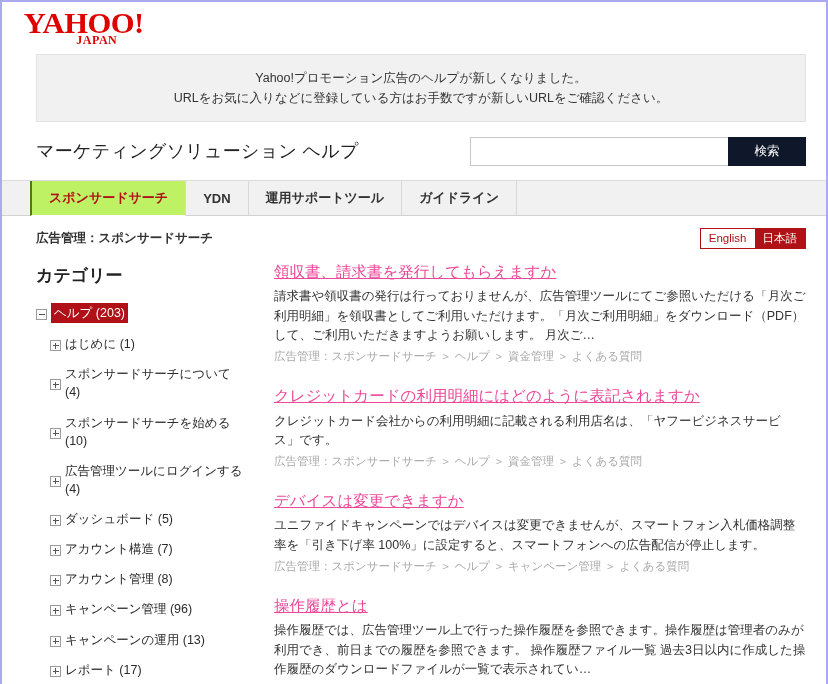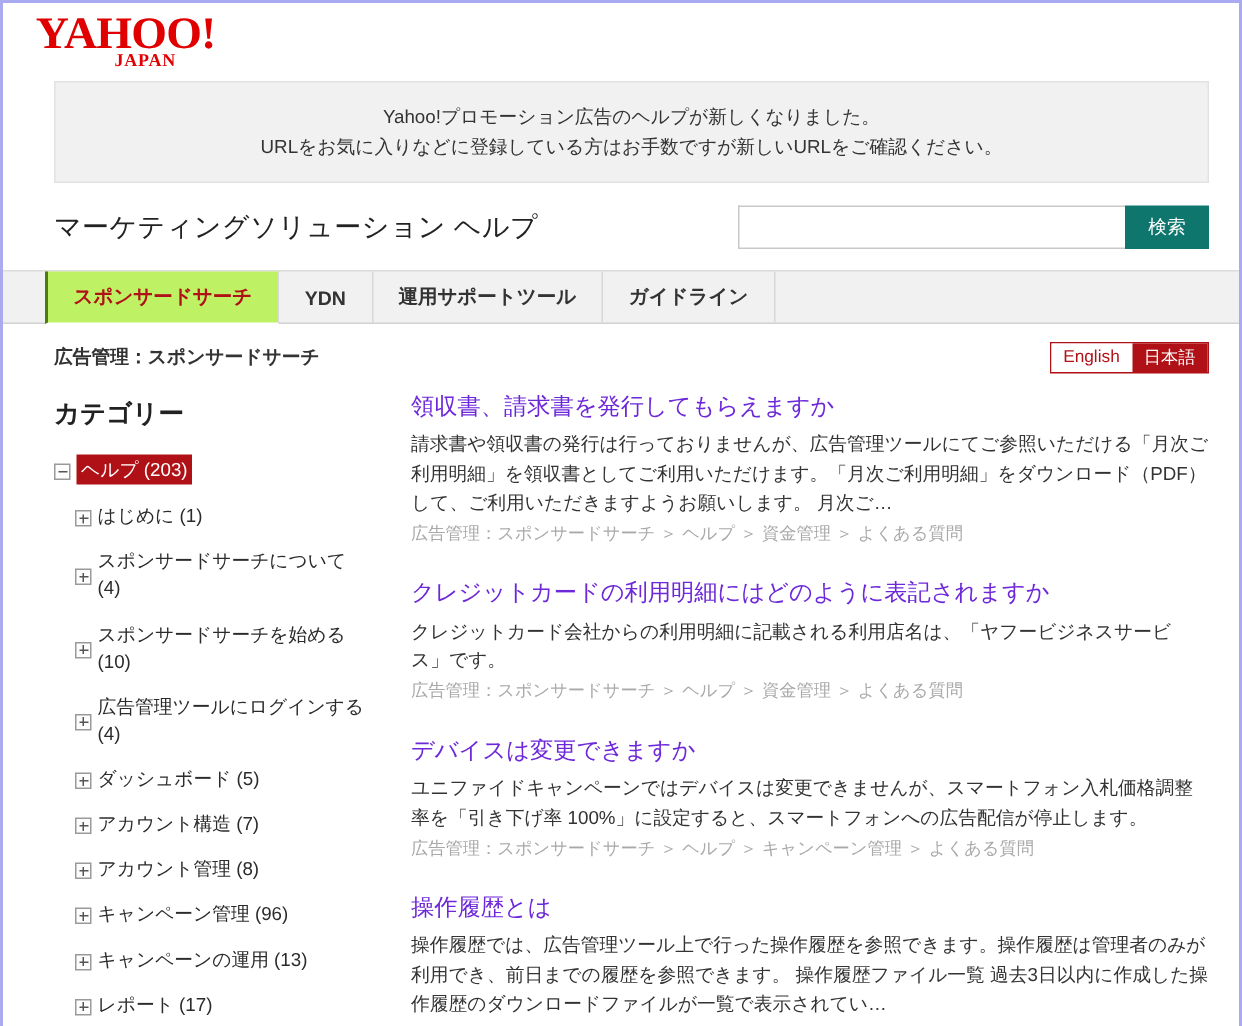--- a/index.html
+++ b/index.html
@@ -110,22 +110,22 @@
     border: 1px solid #c8c8c8;
     border-right: none;
     outline: none;
     font-size: 13px;
     padding: 0 6px;
     font-family: "Liberation Sans", sans-serif;
     background: #fff;
     box-sizing: border-box;
   }
   .search-btn {
-    width: 56px;
-    background: #0f766e;
+    width: 78px;
+    background: #0f172a;
     color: #ffffff;
     border: none;
     font-size: 12.5px;
     cursor: pointer;
     font-family: "Liberation Sans", sans-serif;
     padding: 0;
   }
 
   
   .tabbar {
@@ -267,24 +267,25 @@
     flex: 1;
     padding-left: 26px;
     padding-top: 2px;
     box-sizing: border-box;
   }
   .result {
     margin-bottom: 22px;
   }
   .result-title {
     font-size: 15.5px;
-    color: #6d28d9;
+    color: #ec4899;
     margin-bottom: 5px;
     cursor: pointer;
     line-height: 1.3;
+    text-decoration: underline;
   }
   .result-snippet {
     font-size: 12.5px;
     color: #333333;
     line-height: 1.55;
     margin-bottom: 3px;
   }
   .result-path {
     font-size: 11.5px;
     color: #a9a9a9;

